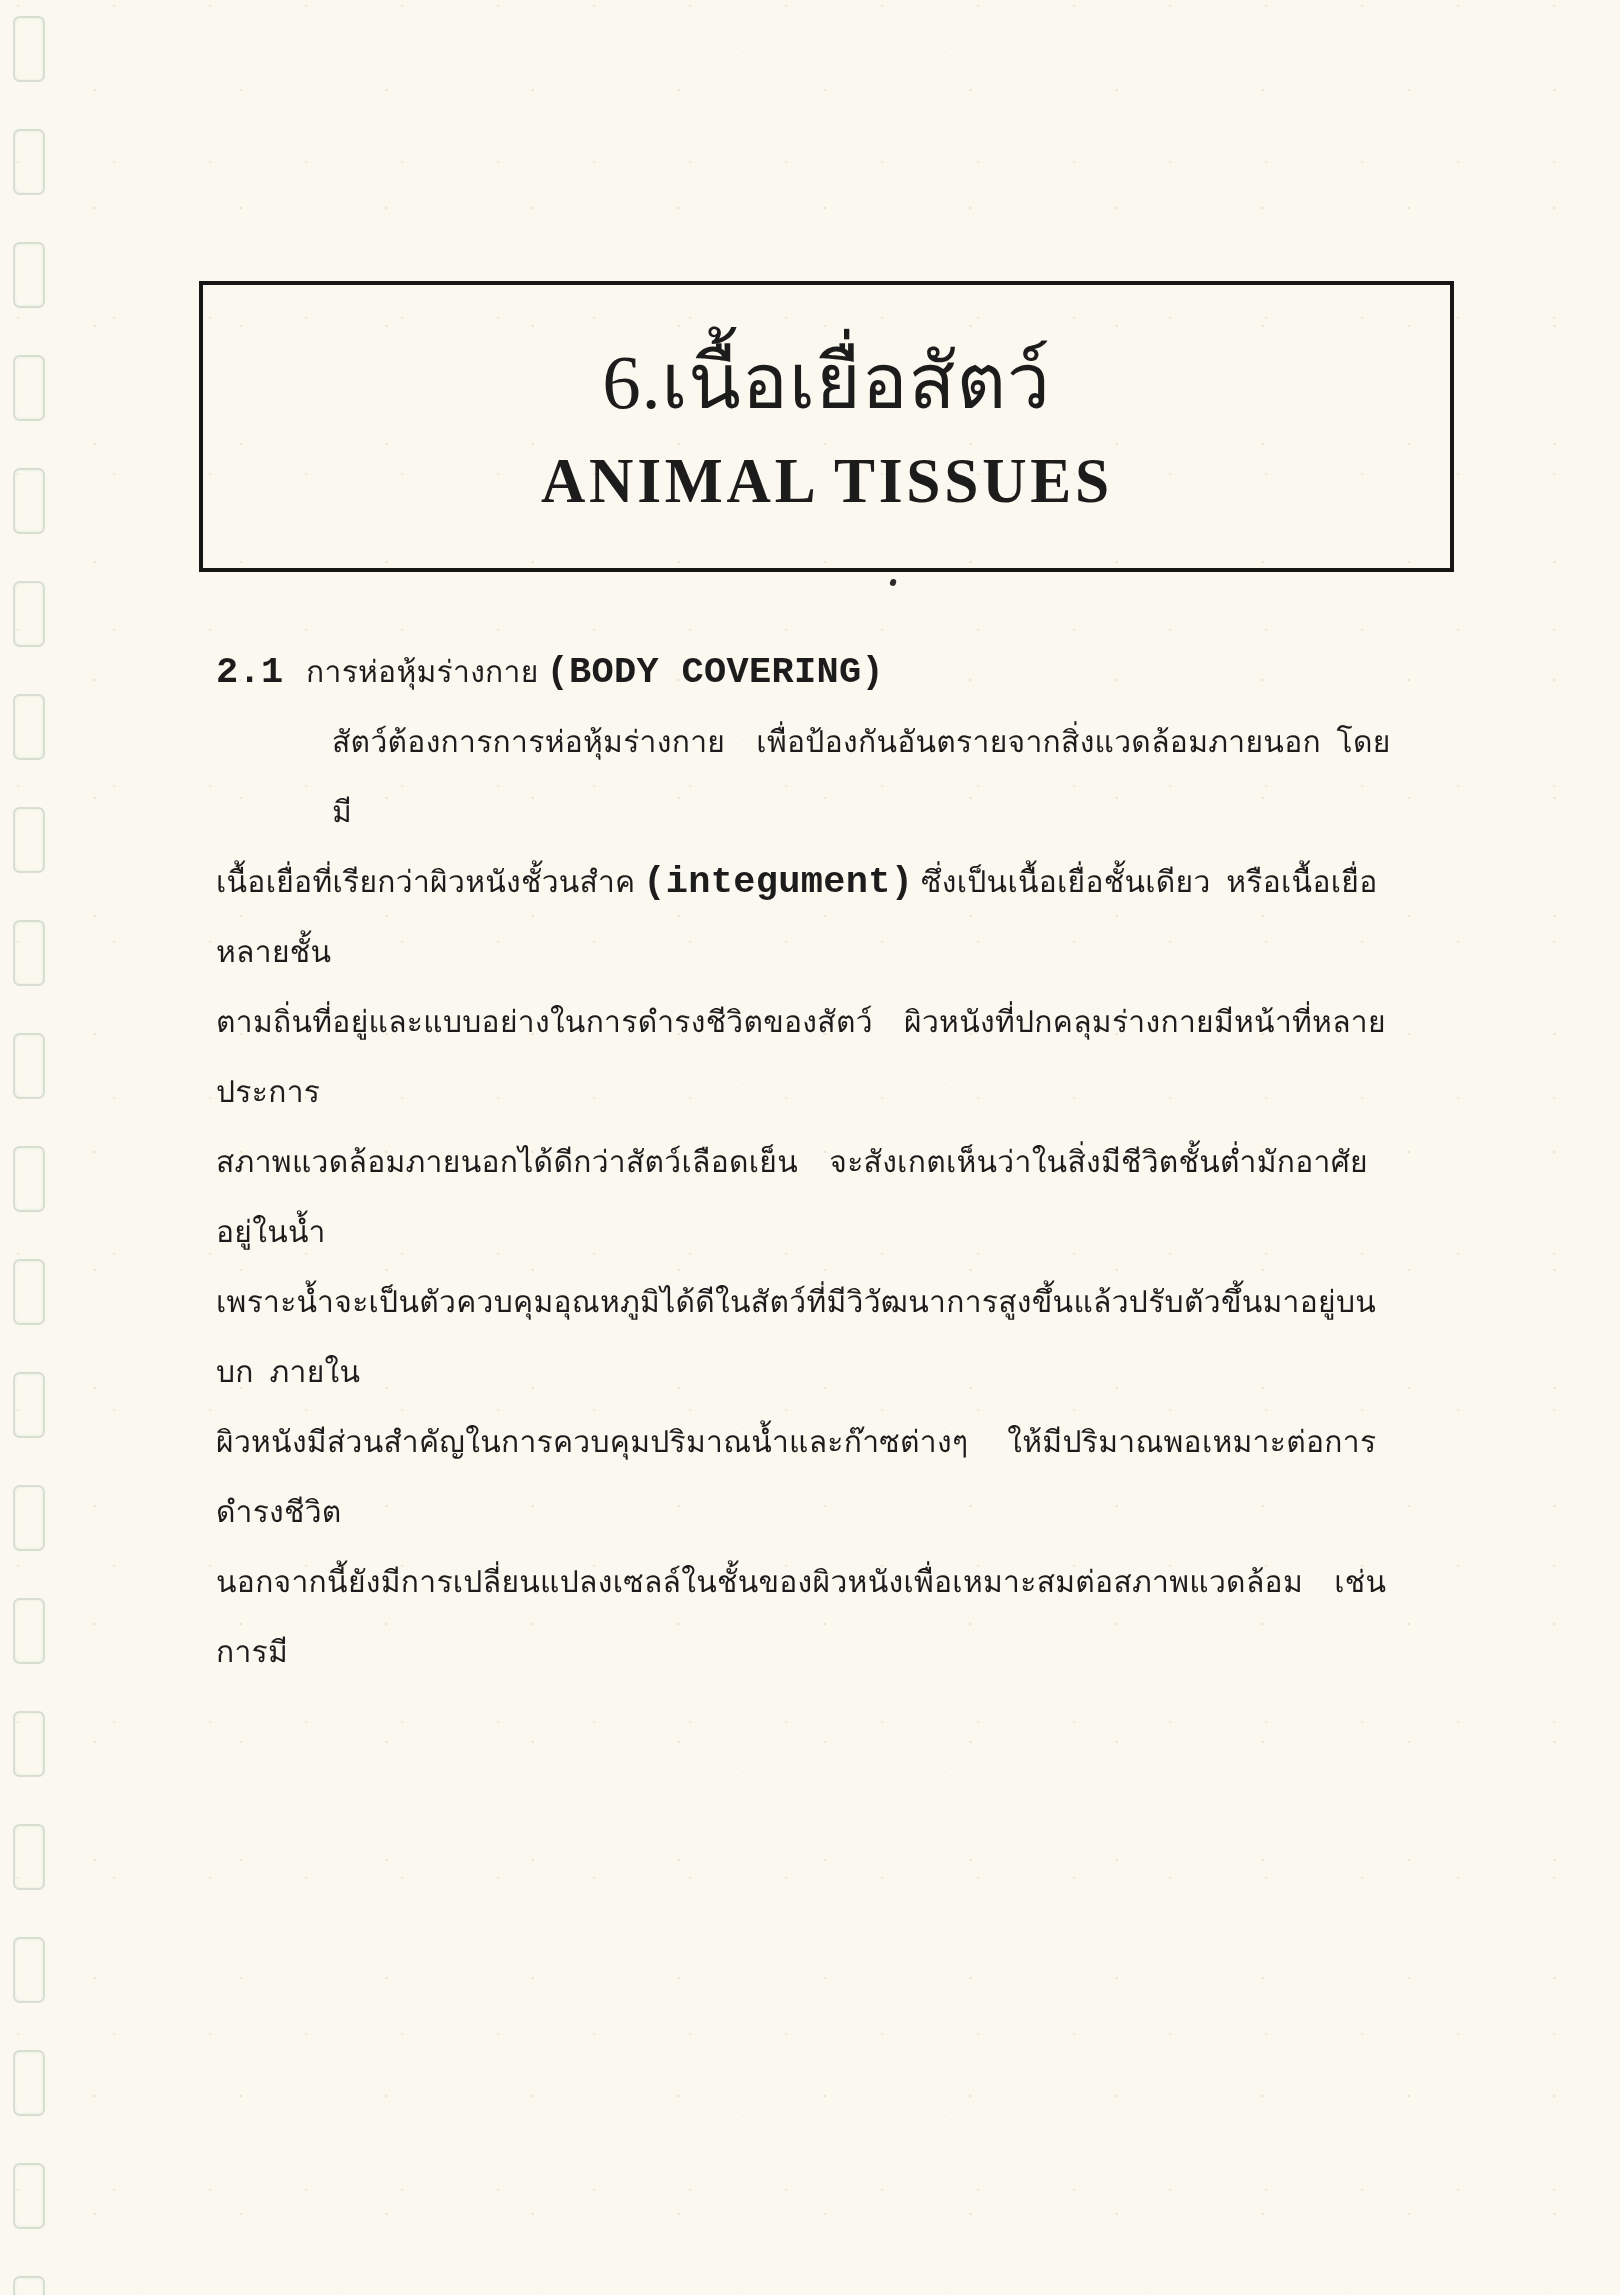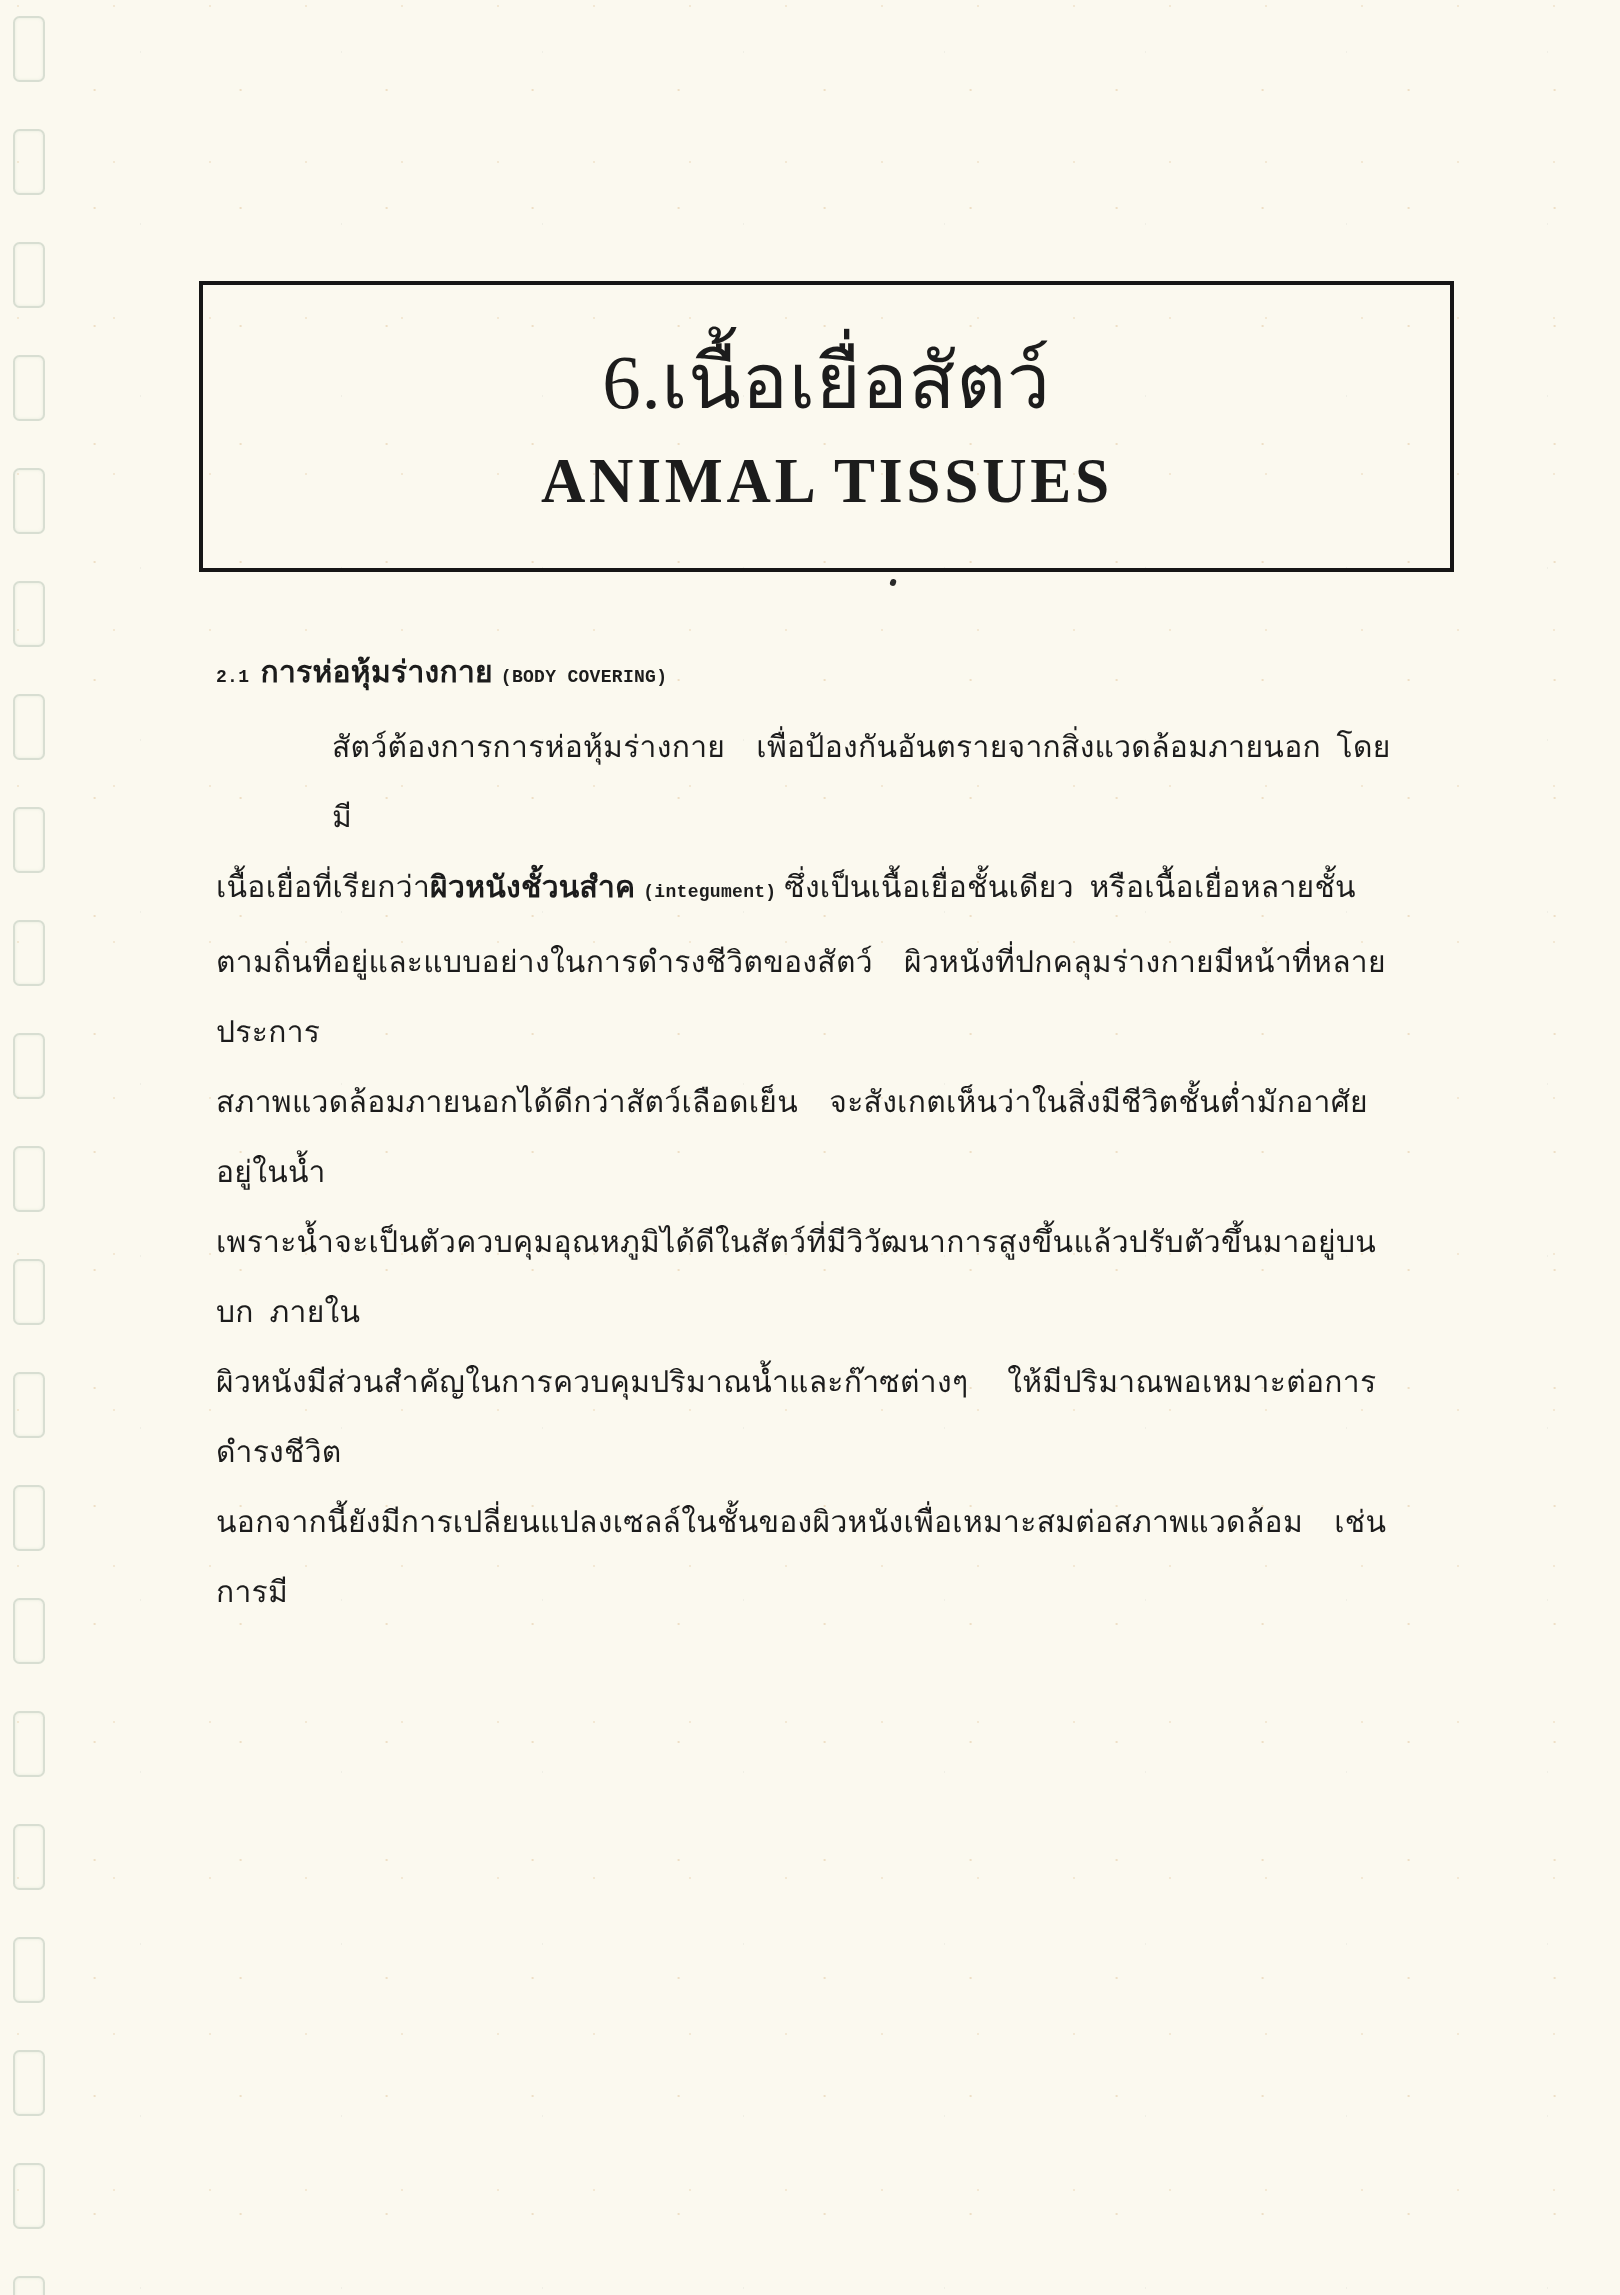--- a/index.html
+++ b/index.html
@@ -69,24 +69,24 @@
   }
   .tline {
     font-size: 30px; line-height: 70px;
     white-space: pre-wrap;
     letter-spacing: 0.3px;
   }
   .ind0 { margin-left: 0; }
   .ind1 { margin-left: 116px; }  
 
   .sg-r { font-weight: 400; }
-  .sg-b { font-weight: 700; }
+  .sg-b { font-weight: 400; }
   .sg-m {
     font-family: "Liberation Mono", monospace;
-    font-weight: 700; font-size: 18px;
+    font-weight: 700; font-size: 37px;
   }
 </style>
 </head>
 <body>
 
 <div class="holes">
     <div class="hole"></div>
     <div class="hole"></div>
     <div class="hole"></div>
     <div class="hole"></div>

